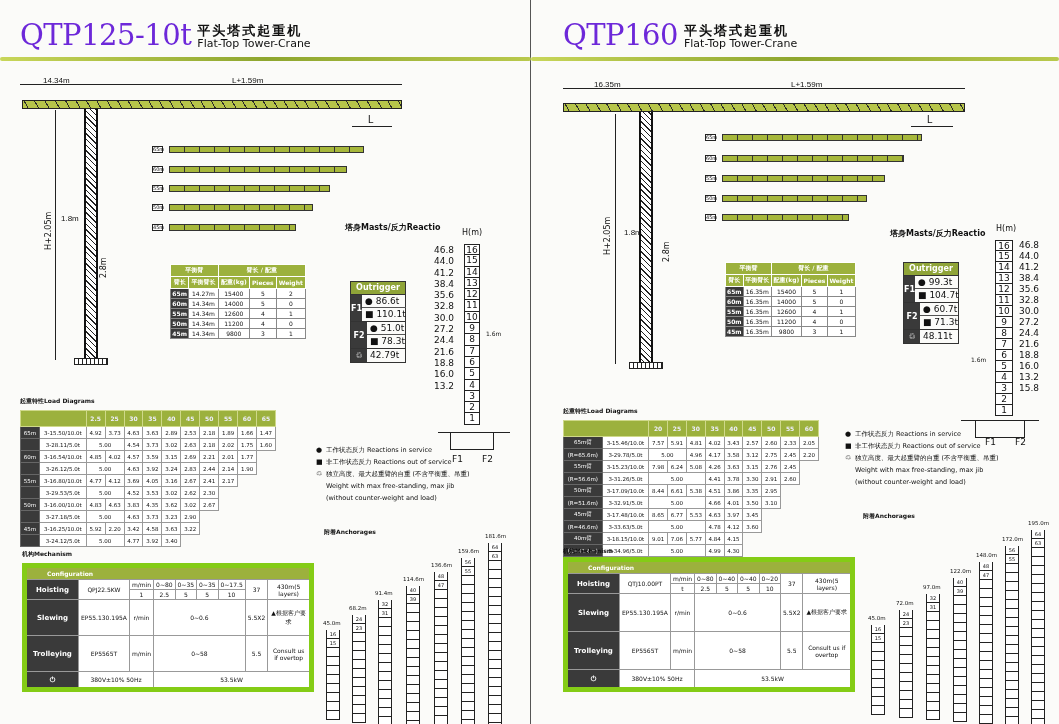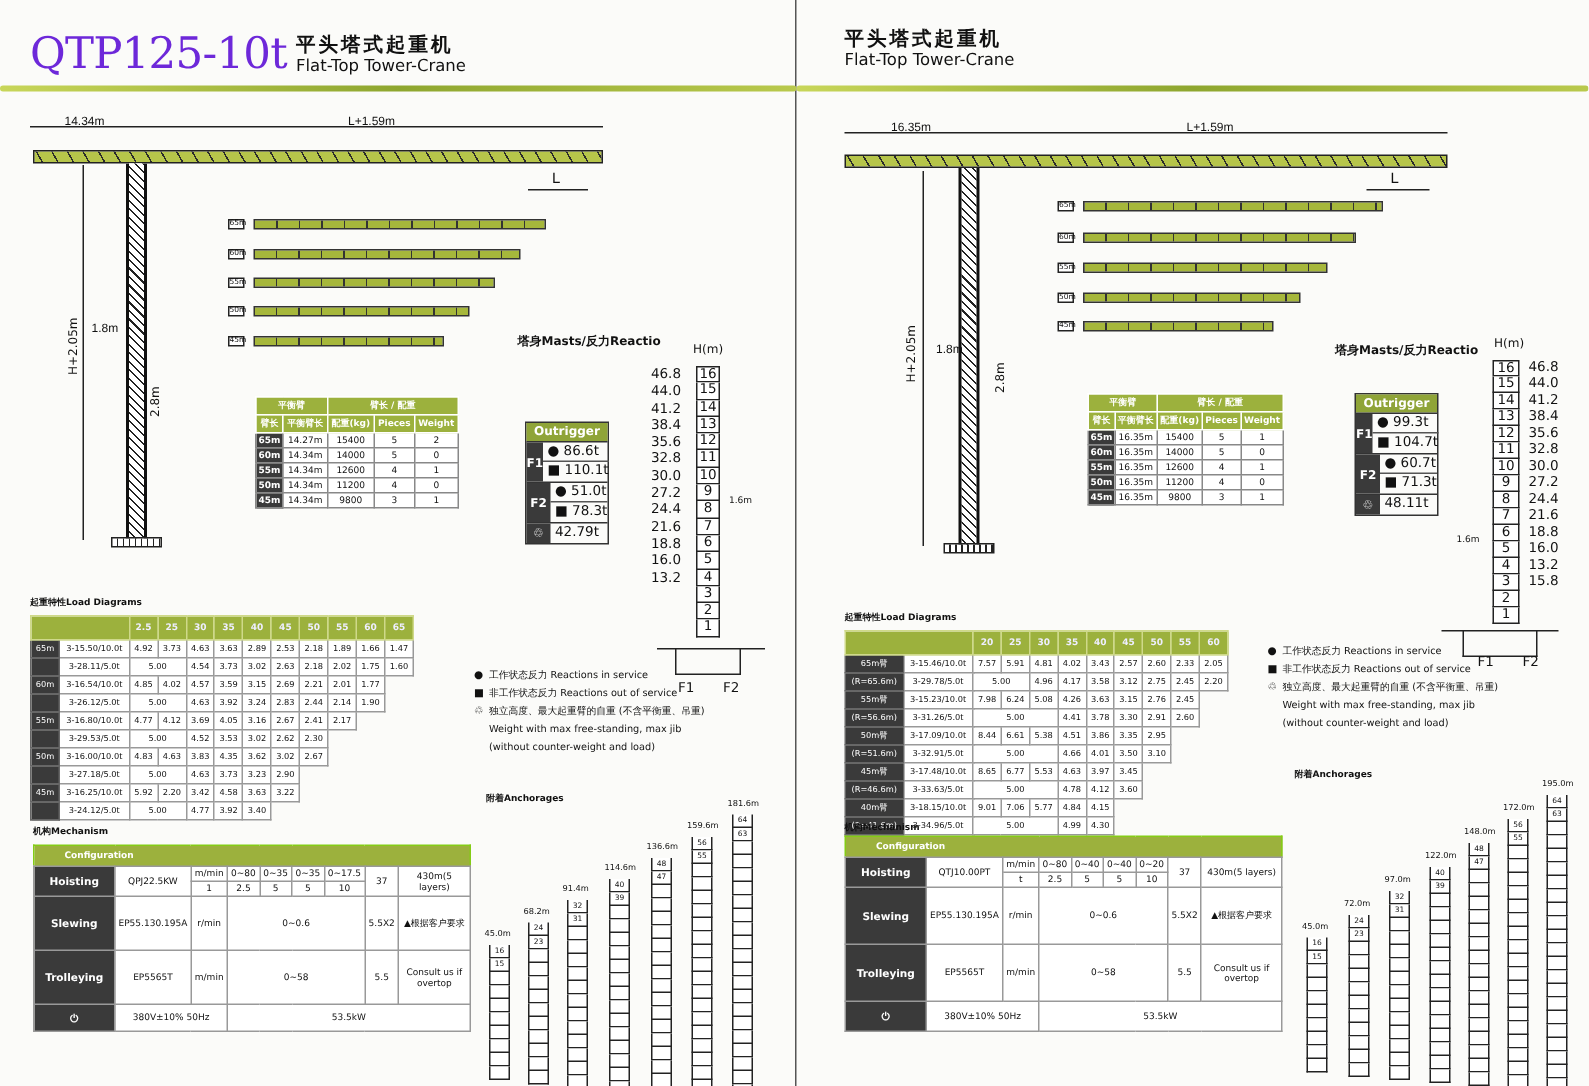--- a/index.html
+++ b/index.html
@@ -43,21 +43,21 @@
 .mh{position:absolute;font-size:9px;text-align:right;width:26px}
 .hlab{position:absolute;font-size:8px}
 .fnd{position:absolute;height:18px;border:1px solid #222;border-top:none}
 .gline{position:absolute;height:1px;background:#222}
 .legend{position:absolute;font-size:6.5px;line-height:12px}
 .legend .ic{display:inline-block;width:10px;font-size:7px}
 .load{position:absolute;font-size:5.5px}
 .load td{border:1px solid #999;height:12px;text-align:center;background:#fff;padding:0 2px;white-space:nowrap}
 .load th{background:#9cb13d;color:#eef;height:16px;border:1px solid #cfd98a;font-size:6px}
 .load td.dk{background:#3a3a3a;color:#fff;border-color:#666}
-.mech{position:absolute;font-size:6px;border:1px solid #84cc16}
+.mech{position:absolute;font-size:6px;border:5px solid #84cc16}
 .mech td{border:1px solid #999;text-align:center;background:#fff;padding:1px 2px}
 .mech th{background:#9cb13d;color:#fff;height:14px;text-align:left;padding-left:20px}
 .mech td.ic{background:#3a3a3a;color:#fff;width:54px;font-weight:bold;font-size:7px}
 .hmast{position:absolute;width:14px}
 .hmast .s{height:9px;border:1px solid #222;border-top:none;font-size:5px;text-align:center;line-height:8px;background:#fff}
 .hmast .s:first-child{border-top:1px solid #222}
 .hmast .ht{position:absolute;top:-10px;left:-3px;font-size:5.5px;white-space:nowrap}
 </style>
 </head>
 <body>
@@ -553,20 +553,21 @@
         <div class="s"></div>
         <div class="s"></div>
         <div class="s"></div>
         <div class="s"></div>
       </div>
  </div>
 </div>
 
 <div class="page" id="pR">
  <div class="title" style="left:32px">
+  <span class="model">QTP160</span>
   <span class="sub">
         <span class="cn">平头塔式起重机</span>
         <span class="en">Flat-Top Tower-Crane</span>
       </span>
  </div>
  <div class="rule" style="left:0;width:528px"></div>
 
  <div>
   <div class="dimline" style="left:32px;top:88px;width:402px"></div>
   <span class="dim" style="left:63px;top:80px">16.35m</span>

